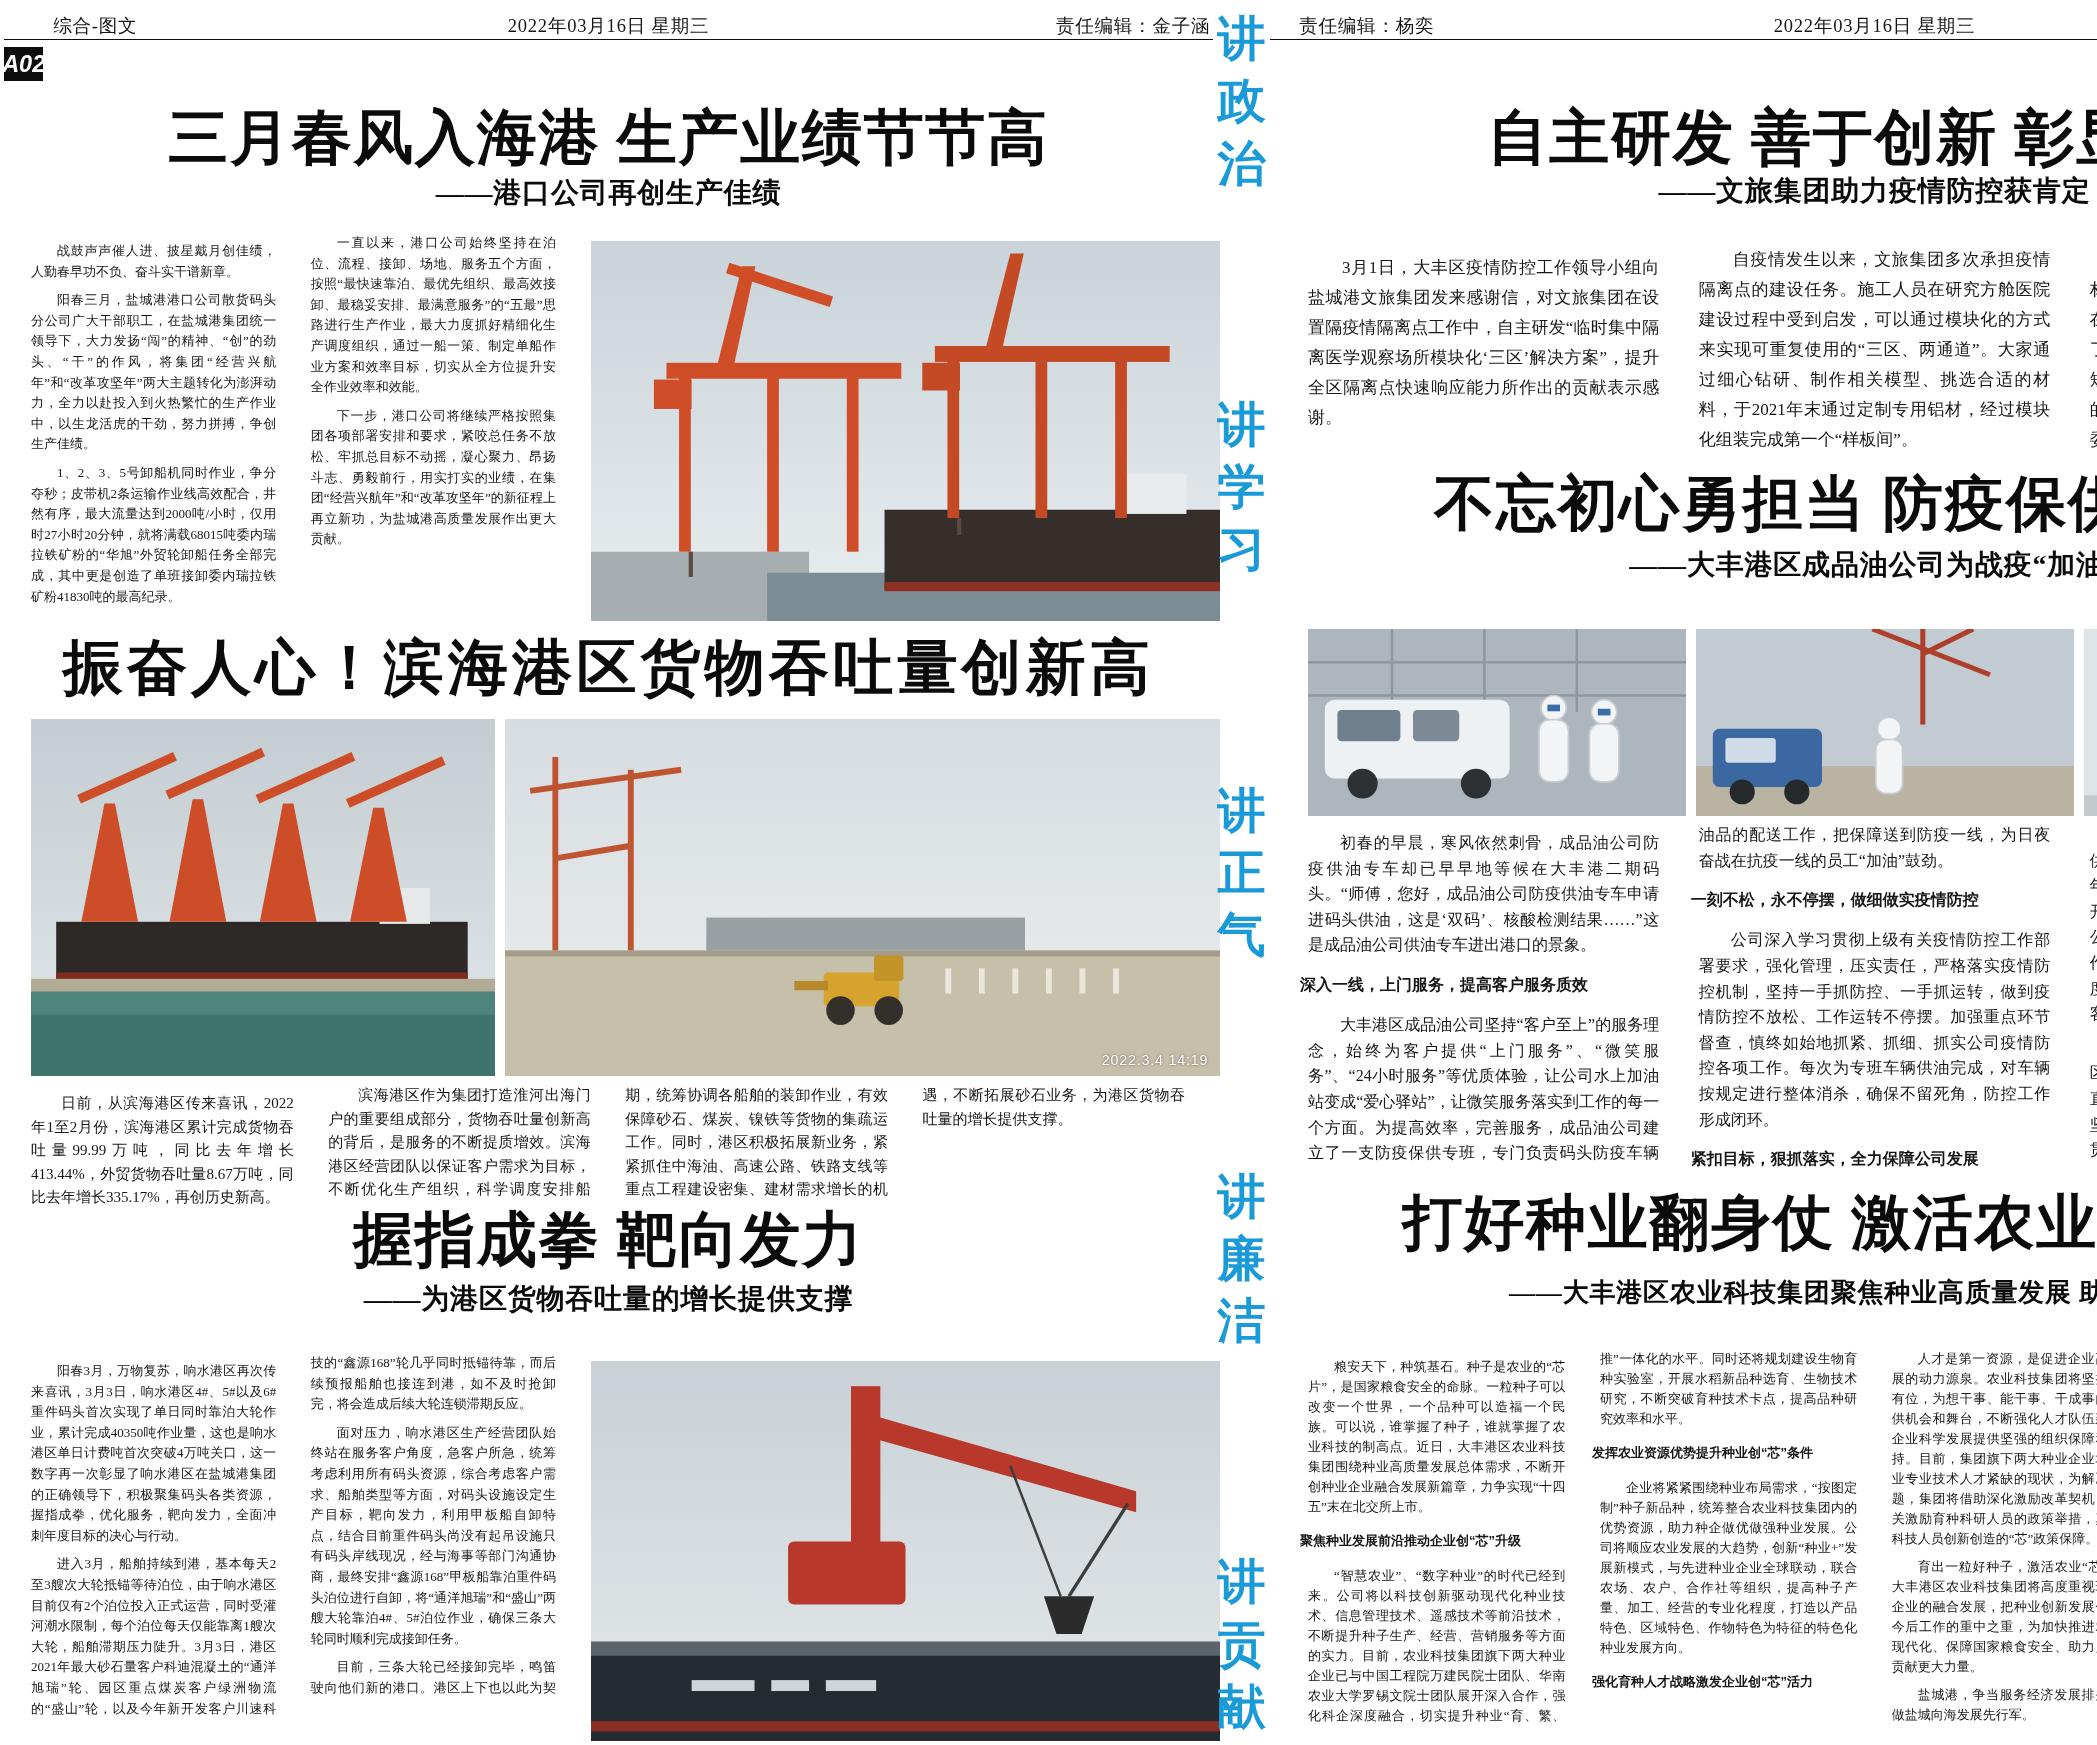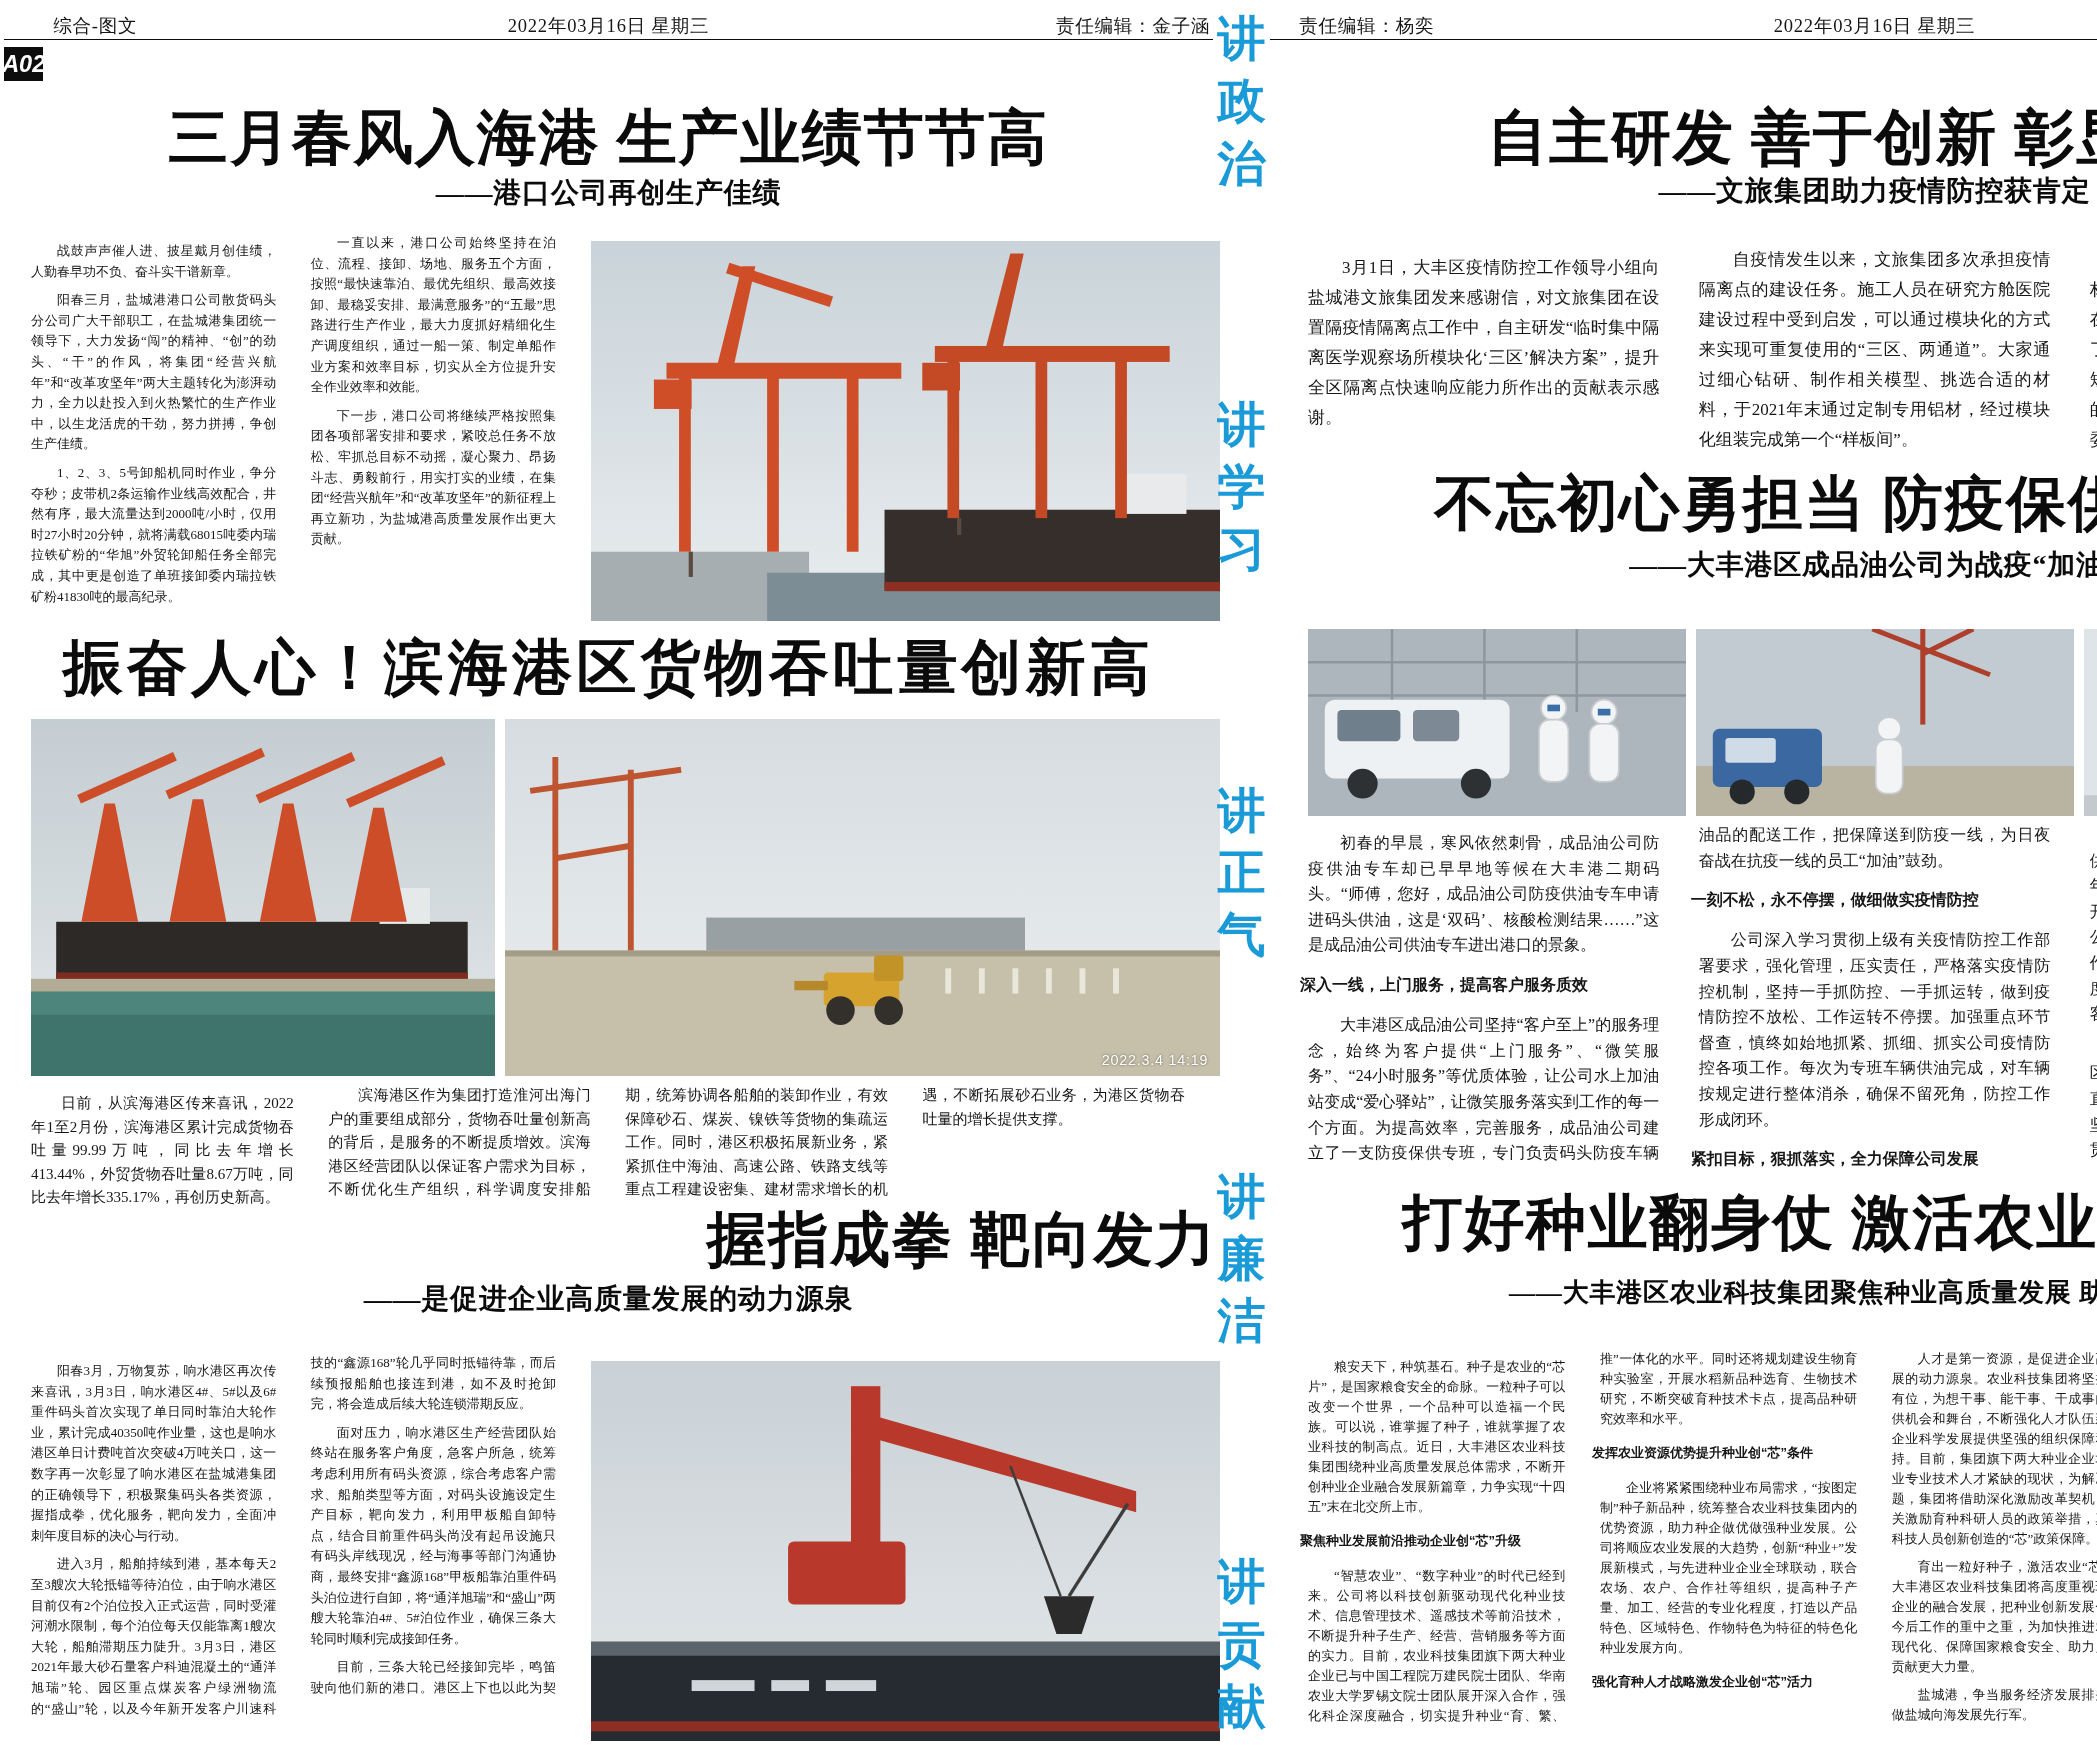--- a/index.html
+++ b/index.html
@@ -63,21 +63,21 @@
   
   .divider{position:absolute;left:1217px;top:15px;width:49px;height:1716px;
            display:flex;flex-direction:column;justify-content:space-between;align-items:center;}
   .dgroup{display:flex;flex-direction:column;gap:14.3px;align-items:center;}
   .dchar{font-weight:900;font-size:48px;line-height:1;color:var(--accent);
          font-family:"Liberation Serif","DejaVu Serif",serif;}
 
   
   #hlL1{top:107px;} #subL1{top:178px;}
   #hlL2{top:637px;letter-spacing:4.2px;}
-  #hlL3{top:1209px;text-align:right;} #subL3{top:1284px;}
+  #hlL3{top:1209px;} #subL3{top:1284px;}
   #hlR1{top:107px;} #subR1{top:176px;}
   #hlR2{top:473px;} #subR2{top:550px;}
   #hlR3{top:1192px;} #subR3{top:1279px;font-size:26px;}
 </style>
 </head>
 <body>
 
 <div class="spread">
 
   <section class="page" id="pageL">
@@ -202,21 +202,21 @@
       </svg>
       <span class="stamp">2022.3.4 14:19</span>
     </figure>
 
     <div class="body cols4" id="l2body">
       <p>日前，从滨海港区传来喜讯，2022年1至2月份，滨海港区累计完成货物吞吐量99.99万吨，同比去年增长413.44%，外贸货物吞吐量8.67万吨，同比去年增长335.17%，再创历史新高。</p>
       <p>滨海港区作为集团打造淮河出海门户的重要组成部分，货物吞吐量创新高的背后，是服务的不断提质增效。滨海港区经营团队以保证客户需求为目标，不断优化生产组织，科学调度安排船期，统筹协调各船舶的装卸作业，有效保障砂石、煤炭、镍铁等货物的集疏运工作。同时，港区积极拓展新业务，紧紧抓住中海油、高速公路、铁路支线等重点工程建设密集、建材需求增长的机遇，不断拓展砂石业务，为港区货物吞吐量的增长提供支撑。</p>
     </div>
 
     <h1 class="hl" id="hlL3">握指成拳 靶向发力</h1>
-    <h2 class="sub" id="subL3">——是促进企业高质量发展的动力源泉</h2>
+    <h2 class="sub" id="subL3">——为港区货物吞吐量的增长提供支撑</h2>
 
     <div class="body cols2" id="l3body">
       <p>阳春3月，万物复苏，响水港区再次传来喜讯，3月3日，响水港区4#、5#以及6#重件码头首次实现了单日同时靠泊大轮作业，累计完成40350吨作业量，这也是响水港区单日计费吨首次突破4万吨关口，这一数字再一次彰显了响水港区在盐城港集团的正确领导下，积极聚集码头各类资源，握指成拳，优化服务，靶向发力，全面冲刺年度目标的决心与行动。</p>
       <p>进入3月，船舶持续到港，基本每天2至3艘次大轮抵锚等待泊位，由于响水港区目前仅有2个泊位投入正式运营，同时受灌河潮水限制，每个泊位每天仅能靠离1艘次大轮，船舶滞期压力陡升。3月3日，港区2021年最大砂石量客户科迪混凝土的“通洋旭瑞”轮、园区重点煤炭客户绿洲物流的“盛山”轮，以及今年新开发客户川速科技的“鑫源168”轮几乎同时抵锚待靠，而后续预报船舶也接连到港，如不及时抢卸完，将会造成后续大轮连锁滞期反应。</p>
       <p>面对压力，响水港区生产经营团队始终站在服务客户角度，急客户所急，统筹考虑利用所有码头资源，综合考虑客户需求、船舶类型等方面，对码头设施设定生产目标，靶向发力，利用甲板船自卸特点，结合目前重件码头尚没有起吊设施只有码头岸线现况，经与海事等部门沟通协商，最终安排“鑫源168”甲板船靠泊重件码头泊位进行自卸，将“通洋旭瑞”和“盛山”两艘大轮靠泊4#、5#泊位作业，确保三条大轮同时顺利完成接卸任务。</p>
       <p>目前，三条大轮已经接卸完毕，鸣笛驶向他们新的港口。港区上下也以此为契机，继续锐意进取，勇攀高峰，瞄准新目标，奔赴新征程。</p>
     </div>
 
     <figure class="photo" id="l3photo">
       <svg viewBox="0 0 1500 905" preserveAspectRatio="none">

